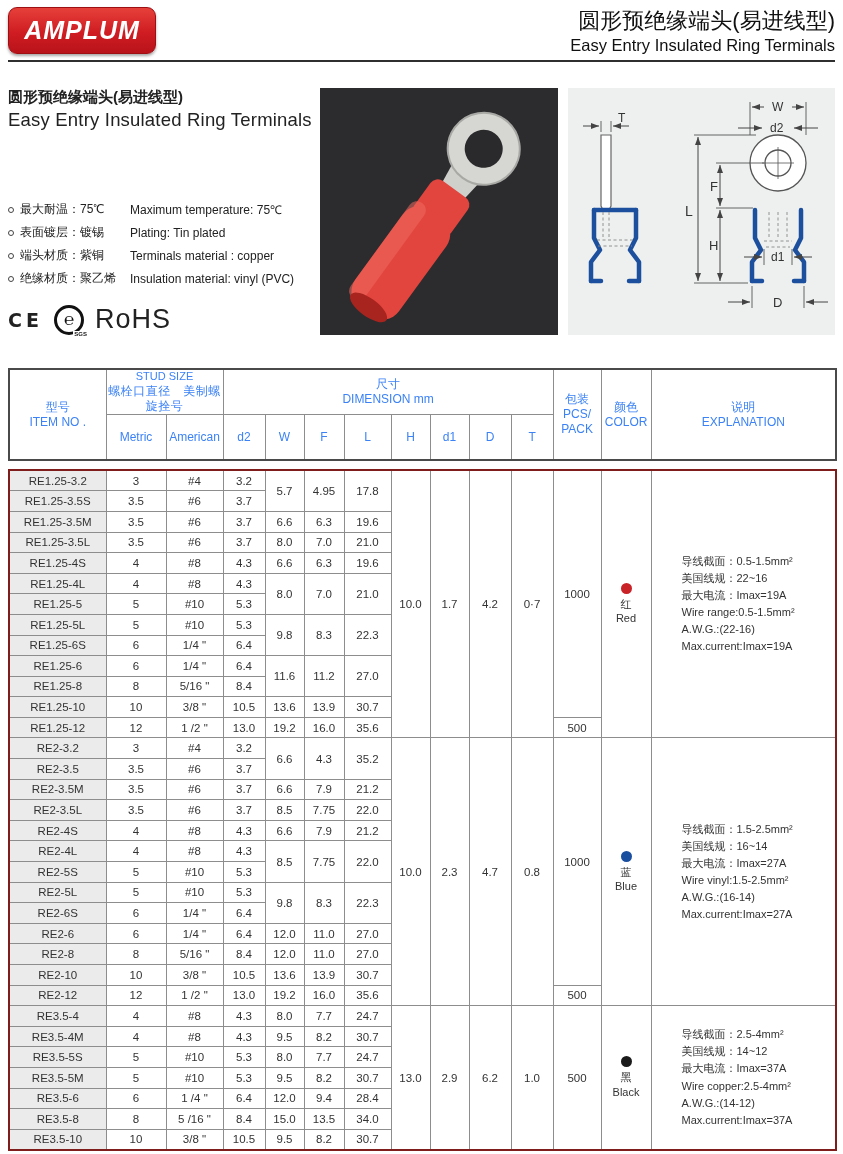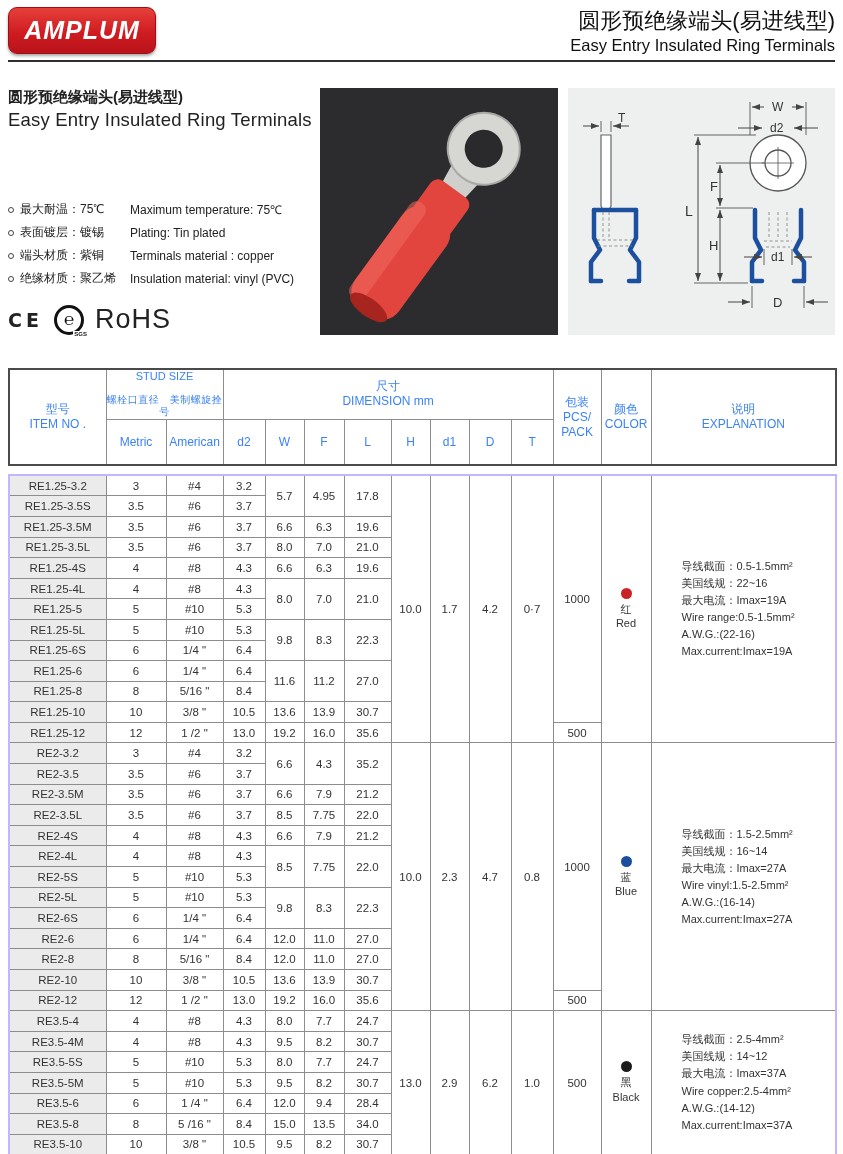--- a/index.html
+++ b/index.html
@@ -46,22 +46,22 @@
 
   
   .tablewrap { margin:33px 8px 0; }
   table { border-collapse:collapse; table-layout:fixed; width:827px; }
   td { border:1px solid #8d8d8d; text-align:center; font-size:11.5px; color:#333; padding:0; }
   .head-table { border:2px solid #4a4a4a; margin-bottom:8px; }
   .head-table td { font-size:12px; color:#3b82f6; line-height:1.25; }
   .head-table tr:first-child td { height:32px; }
   .head-table tr:last-child td { height:46px; }
   .stud-en { font-size:11px; }
-  .stud-zh { font-size:10px; letter-spacing:.5px;margin-top:10px; }
-  .body-table { border:2px solid #c4b5fd;padding-left:12px; }
+  .stud-zh { font-size:12px; letter-spacing:.5px; }
+  .body-table { border:2px solid #7f1d1d;padding-left:12px; }
   .body-table td { height:20.6px; }
   .c-item { background:#ebebeb; }
   .c-expl { text-align:left; padding-left:30px; font-size:11px; line-height:1.55; }
   .dot { display:inline-block; width:11px; height:11px; border-radius:50%; margin-bottom:1px; }
   .col-sub { font-size:11px; line-height:1.3;text-align:center; }
 </style>
 </head>
 <body>
 
 <header class="top">

